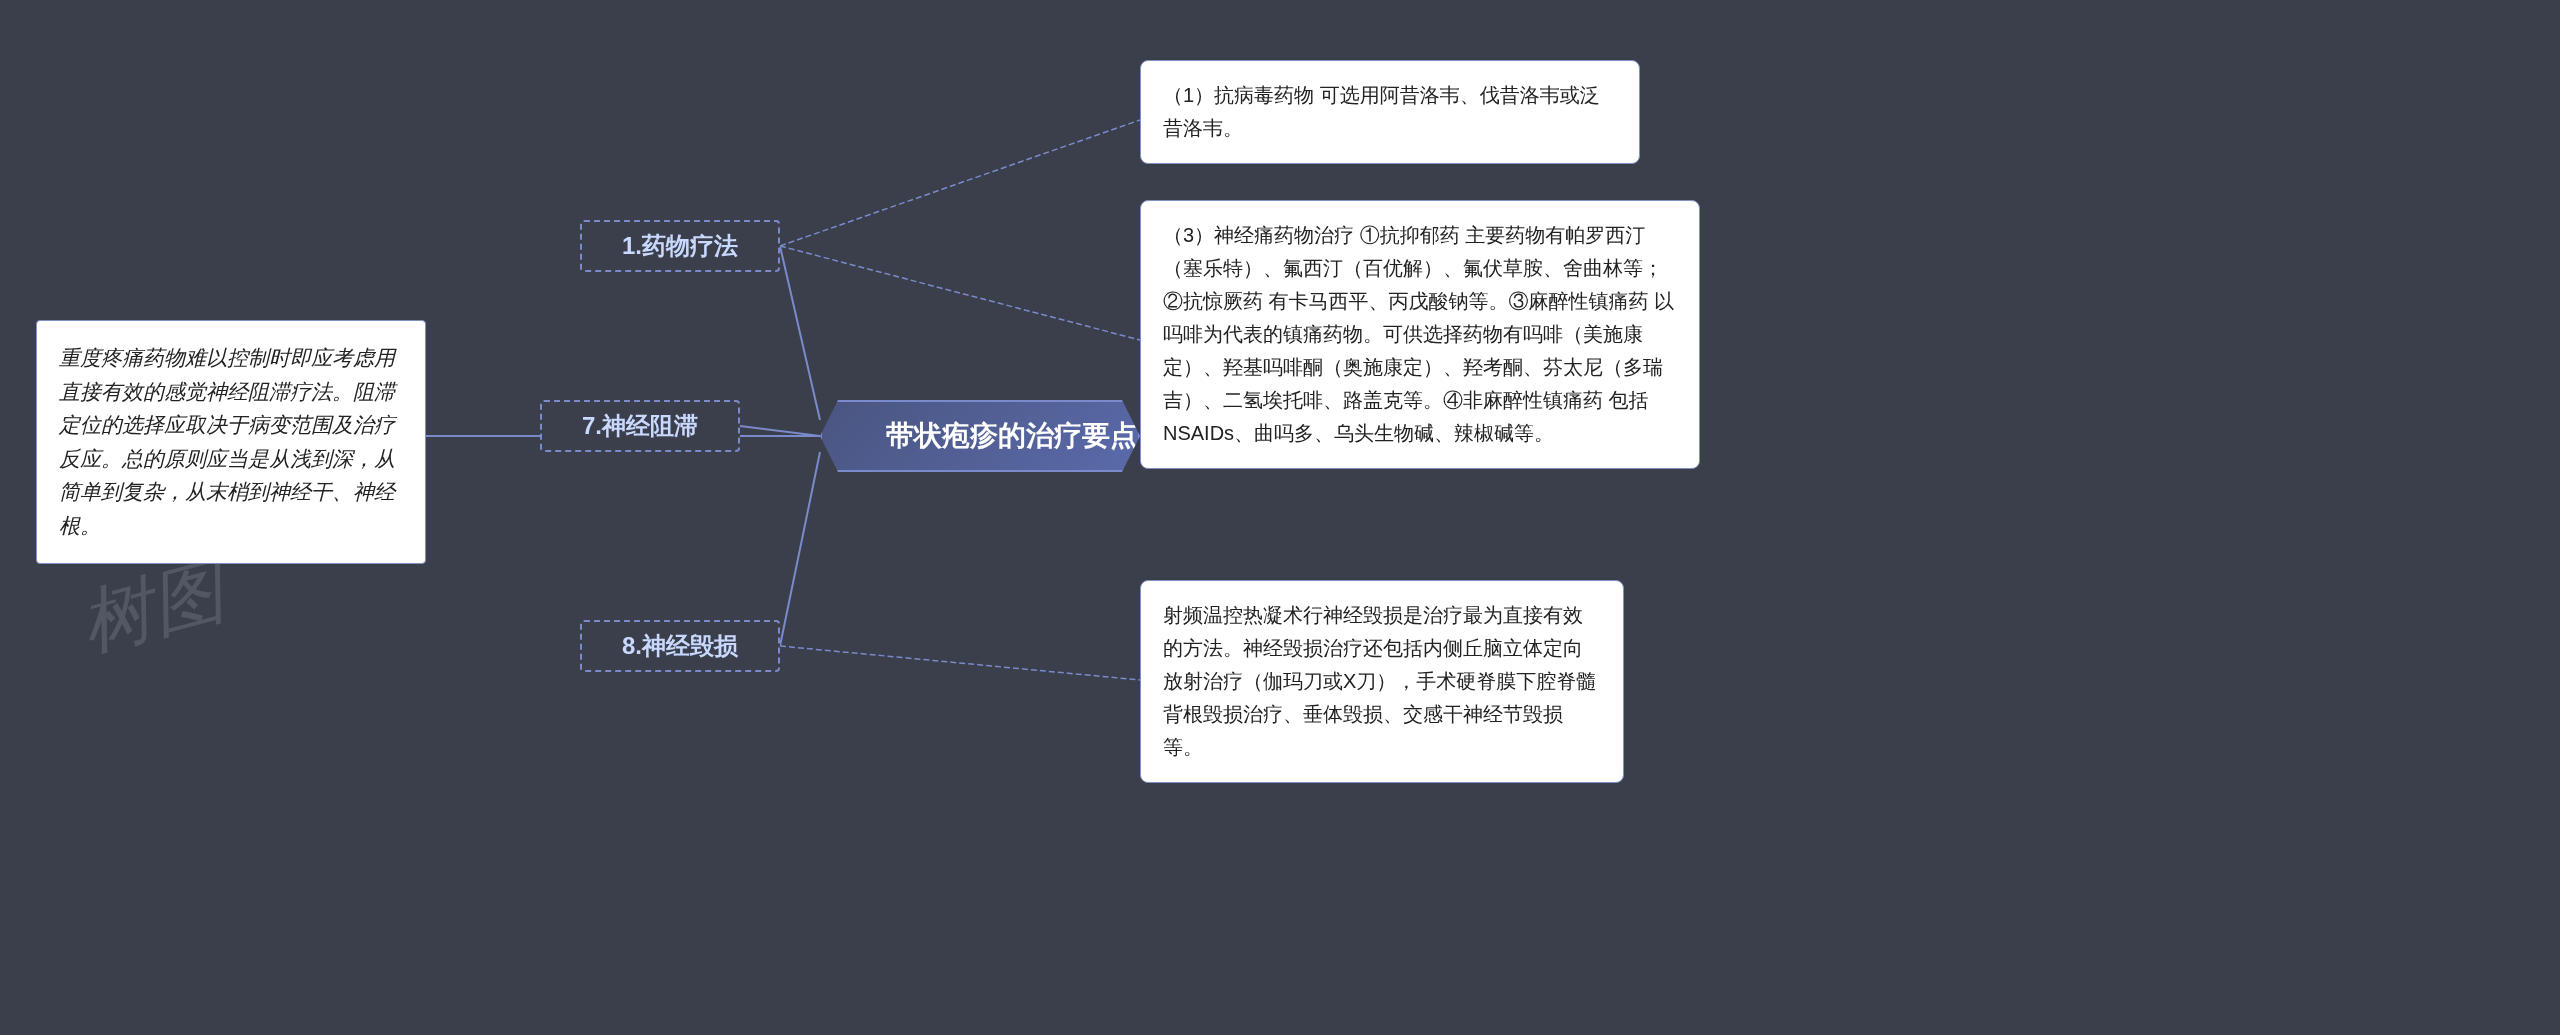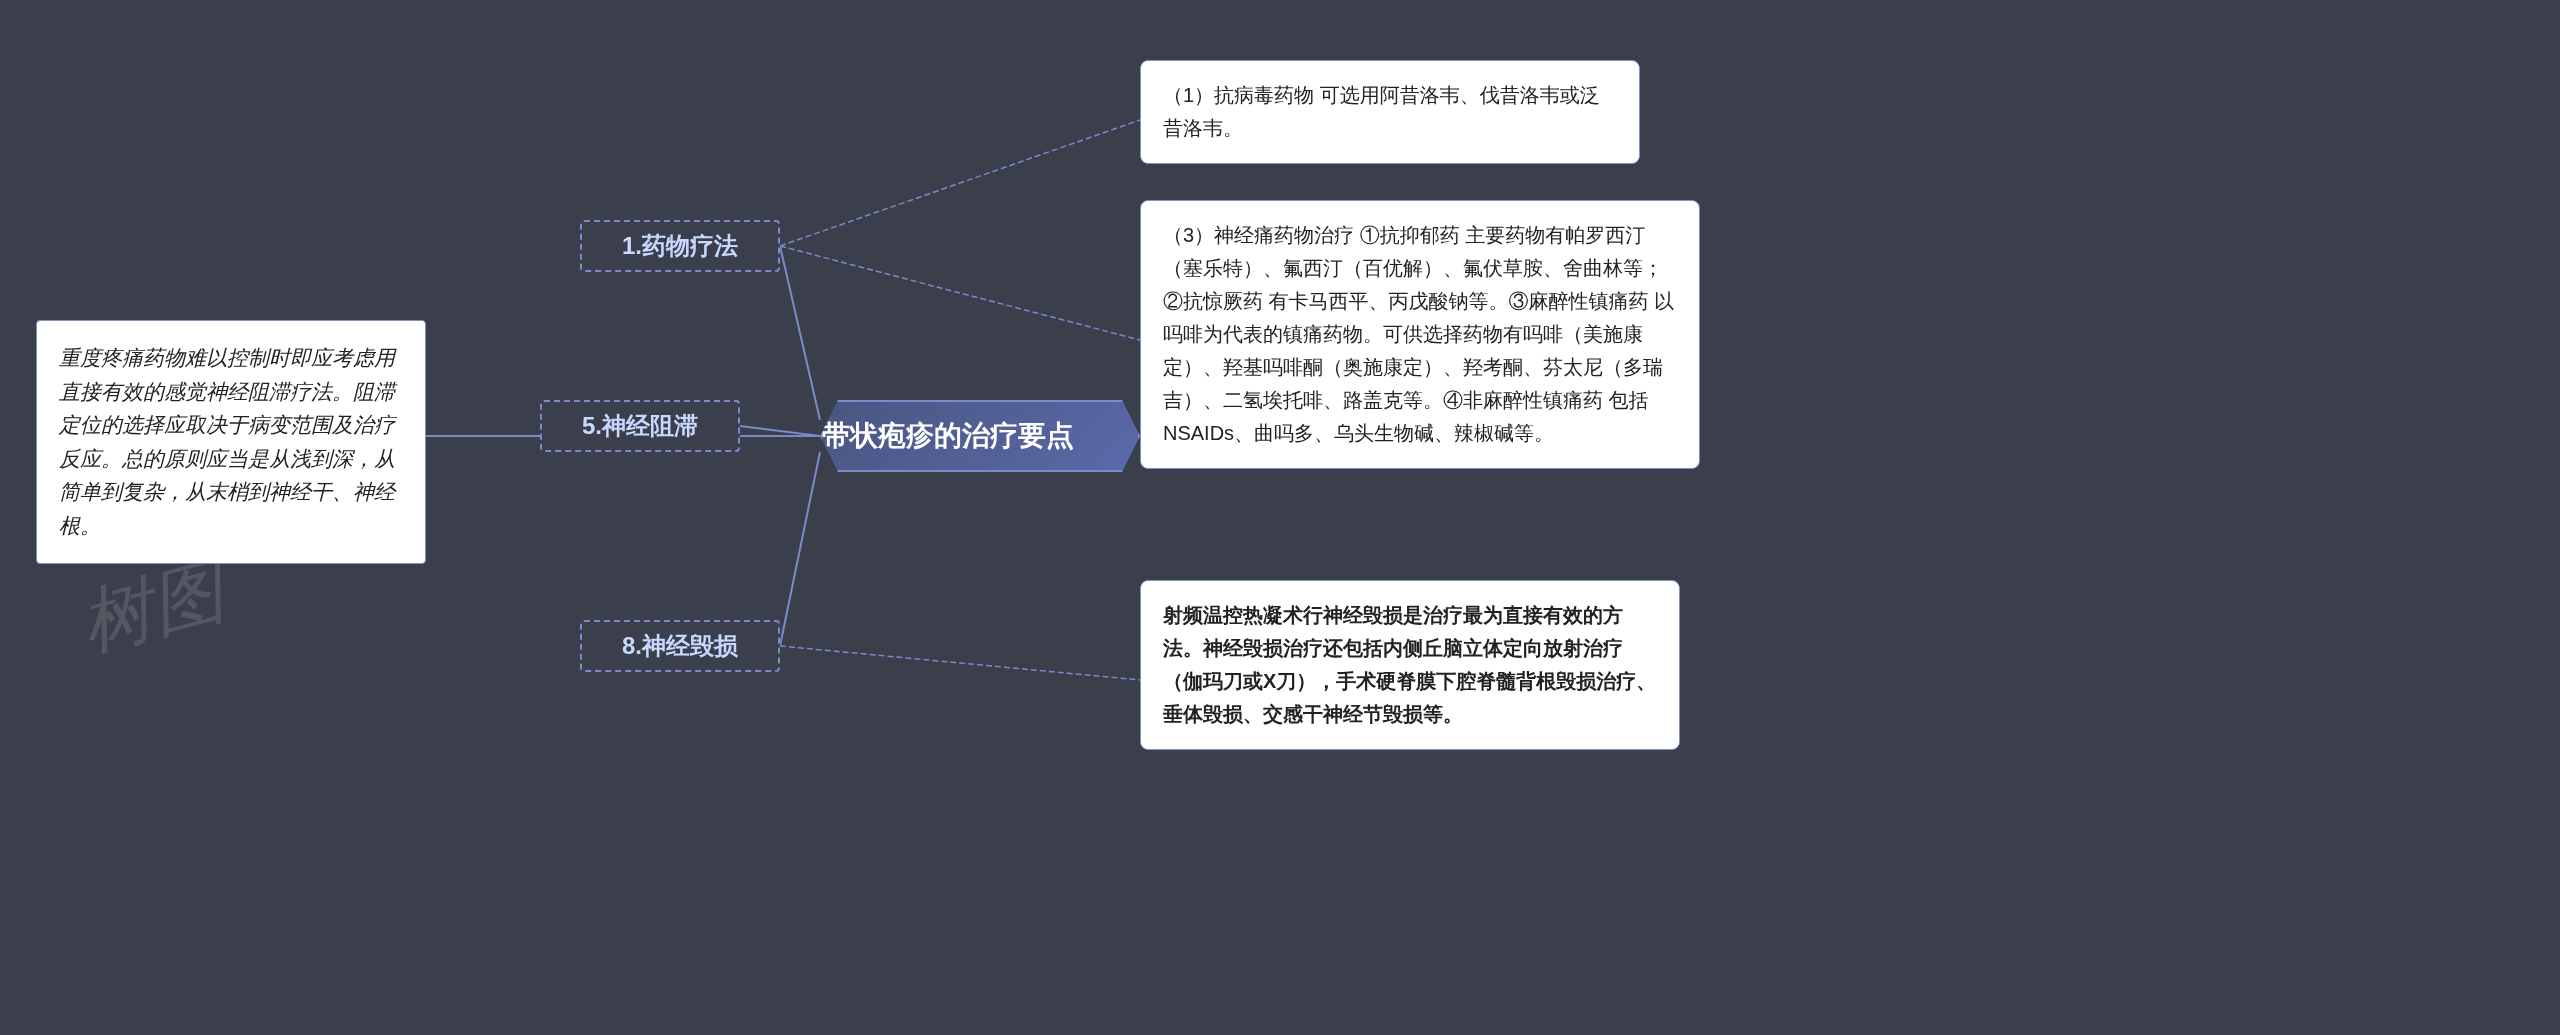--- a/index.html
+++ b/index.html
@@ -36,21 +36,21 @@
       position: absolute;
       left: 820px;
       top: 400px;
       width: 320px;
       height: 72px;
       background: linear-gradient(135deg, #4a5580 0%, #5a6aaa 100%);
       border: 2px solid #7a8aca;
       border-radius: 6px;
       display: flex;
       align-items: center;
-      justify-content: flex-start;
+      justify-content: flex-end;
       color: #ffffff;
       font-size: 28px;
       font-weight: bold;
       z-index: 10;
       clip-path: polygon(18px 0%, calc(100% - 18px) 0%, 100% 50%, calc(100% - 18px) 100%, 18px 100%, 0% 50%);
     }
 
     
     .left-node {
       position: absolute;
@@ -115,22 +115,21 @@
       width: 500px;
     }
     .right-box-2 {
       left: 1140px;
       top: 200px;
       width: 560px;
     }
     .right-box-3 {
       left: 1140px;
       top: 580px;
-      width: 540px;
-      font-weight: bold;
+      width: 484px;
     }
 
     
     .lines-svg {
       position: absolute;
       top: 0;
       left: 0;
       width: 100%;
       height: 100%;
       z-index: 5;
@@ -159,21 +158,21 @@
     <line x1="780" y1="246" x2="1140" y2="340" stroke="#7a8aca" stroke-width="1.5" stroke-dasharray="6,3"></line>
 
     <line x1="780" y1="646" x2="1140" y2="680" stroke="#7a8aca" stroke-width="1.5" stroke-dasharray="6,3"></line>
   </svg>
 
   <div class="left-node">
     <span>重度疼痛药物难以控制时即应考虑用直接有效的感觉神经阻滞疗法。阻滞定位的选择应取决于病变范围及治疗反应。总的原则应当是从浅到深，从简单到复杂，从末梢到神经干、神经根。</span>
   </div>
 
   <div class="branch-node branch-node-2">
-    <span>5.神经阻滞</span>
+    <span>7.神经阻滞</span>
   </div>
 
   <div class="center-node">
     <span>带状疱疹的治疗要点</span>
   </div>
 
   <div class="branch-node branch-node-1">
     <span>1.药物疗法</span>
   </div>
 

